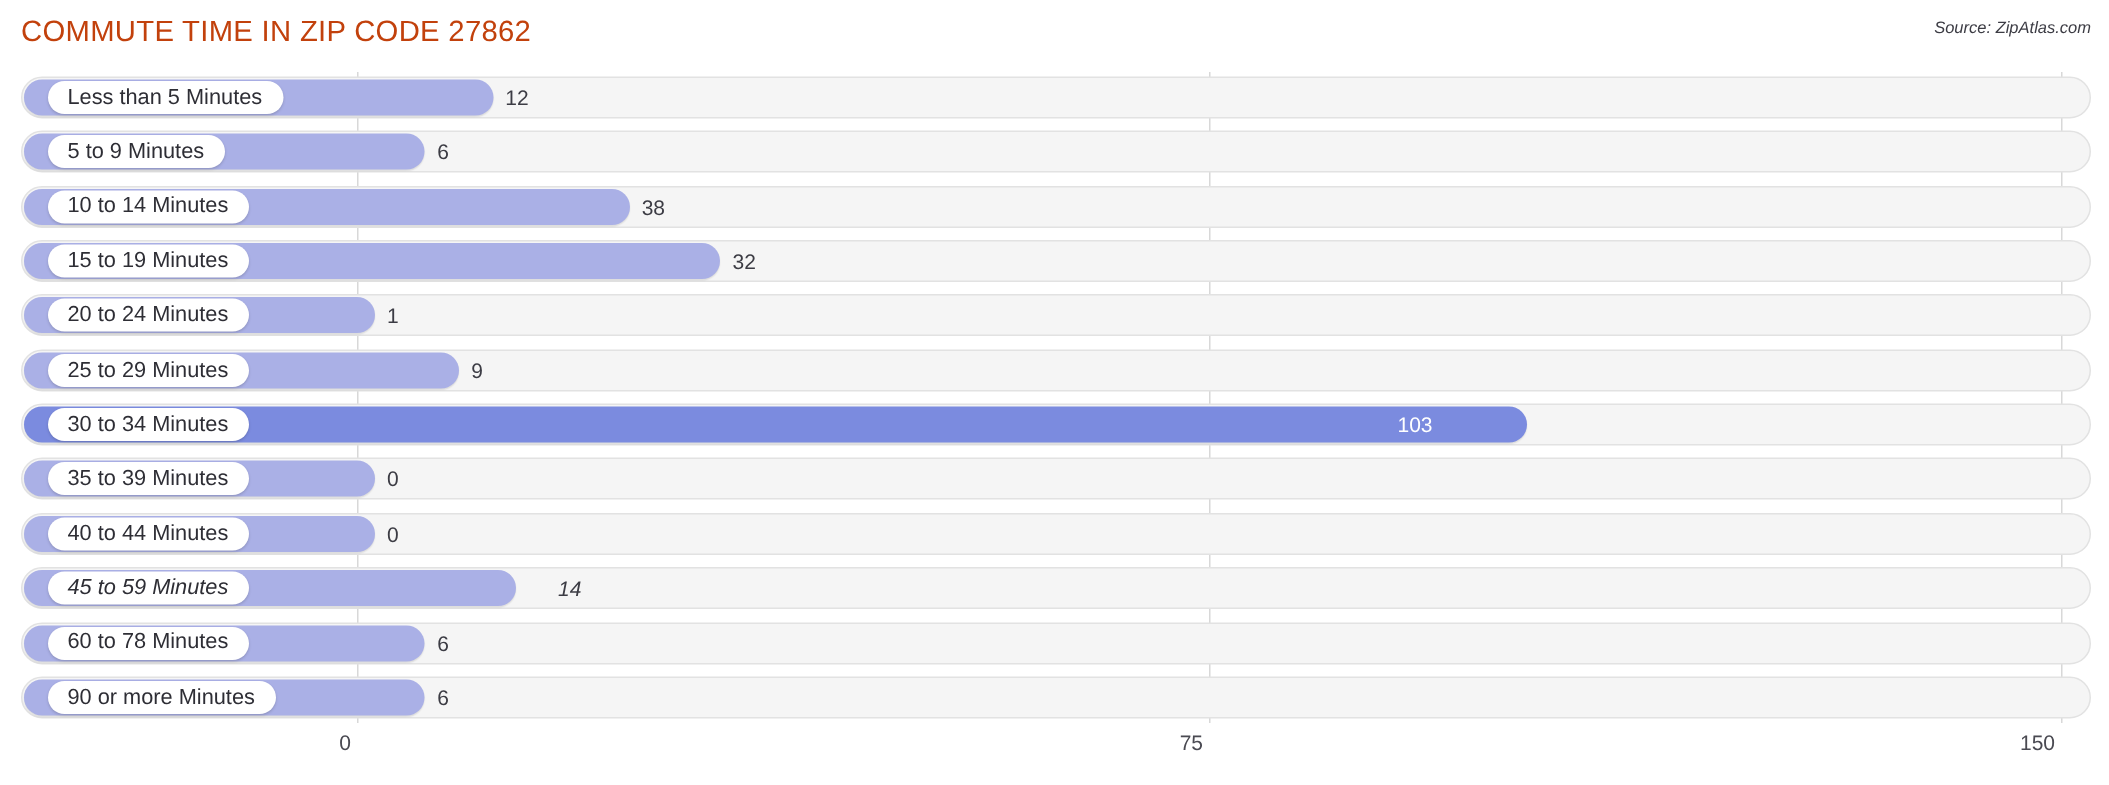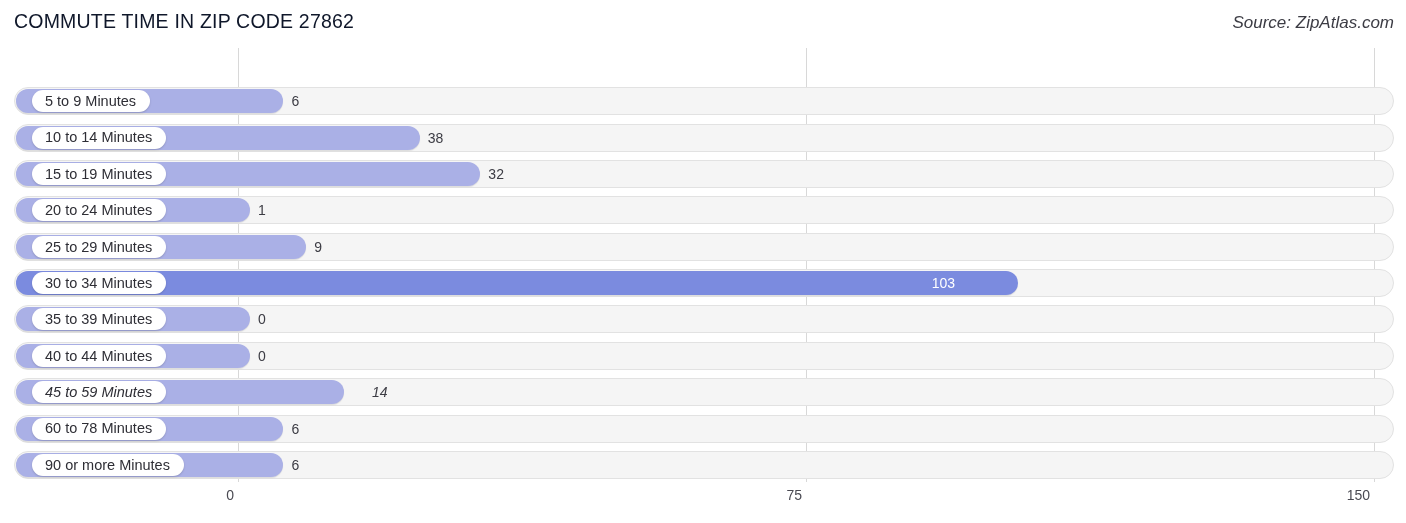--- a/index.html
+++ b/index.html
@@ -28,28 +28,28 @@
     left: 0; top: 0;
     width: 1406px;
     height: 46px;
   }
   .chart-title {
     position: absolute;
     left: 14px;
     top: 10px;
     font-size: 19.5px;
     letter-spacing: 0.2px;
-    color: #0f172a;
+    color: #c2410c;
     white-space: nowrap;
   }
   .chart-source {
     position: absolute;
     right: 12px;
     top: 13px;
-    font-size: 17px;
+    font-size: 11px;
     font-style: italic;
     color: #3c3c44;
     white-space: nowrap;
   }
 
   
   .plot {
     position: absolute;
     left: 0;
     top: 46px;
@@ -171,20 +171,28 @@
     <div class="chart-source">Source: ZipAtlas.com</div>
   </div>
 
   <div class="plot">
     <div class="gridlines" id="gridlines">
         <div class="gridline" style="left: 238px;"></div>
         <div class="gridline" style="left: 806px;"></div>
         <div class="gridline" style="left: 1374px;"></div>
       </div>
     <div class="rows" id="rows">
+        <div class="row" style="top: 5px;">
+          <div class="track"></div>
+          <div class="bar" style="width: 312.88px;"></div>
+          <div class="label-pill">
+            <span>Less than 5 Minutes</span>
+          </div>
+          <div class="value" style="left: 322.88px;">12</div>
+        </div>
         <div class="row" style="top: 41.35px;">
           <div class="track"></div>
           <div class="bar" style="width: 267.44px;"></div>
           <div class="label-pill">
             <span>5 to 9 Minutes</span>
           </div>
           <div class="value" style="left: 277.44px;">6</div>
         </div>
         <div class="row" style="top: 77.7px;">
           <div class="track"></div>

